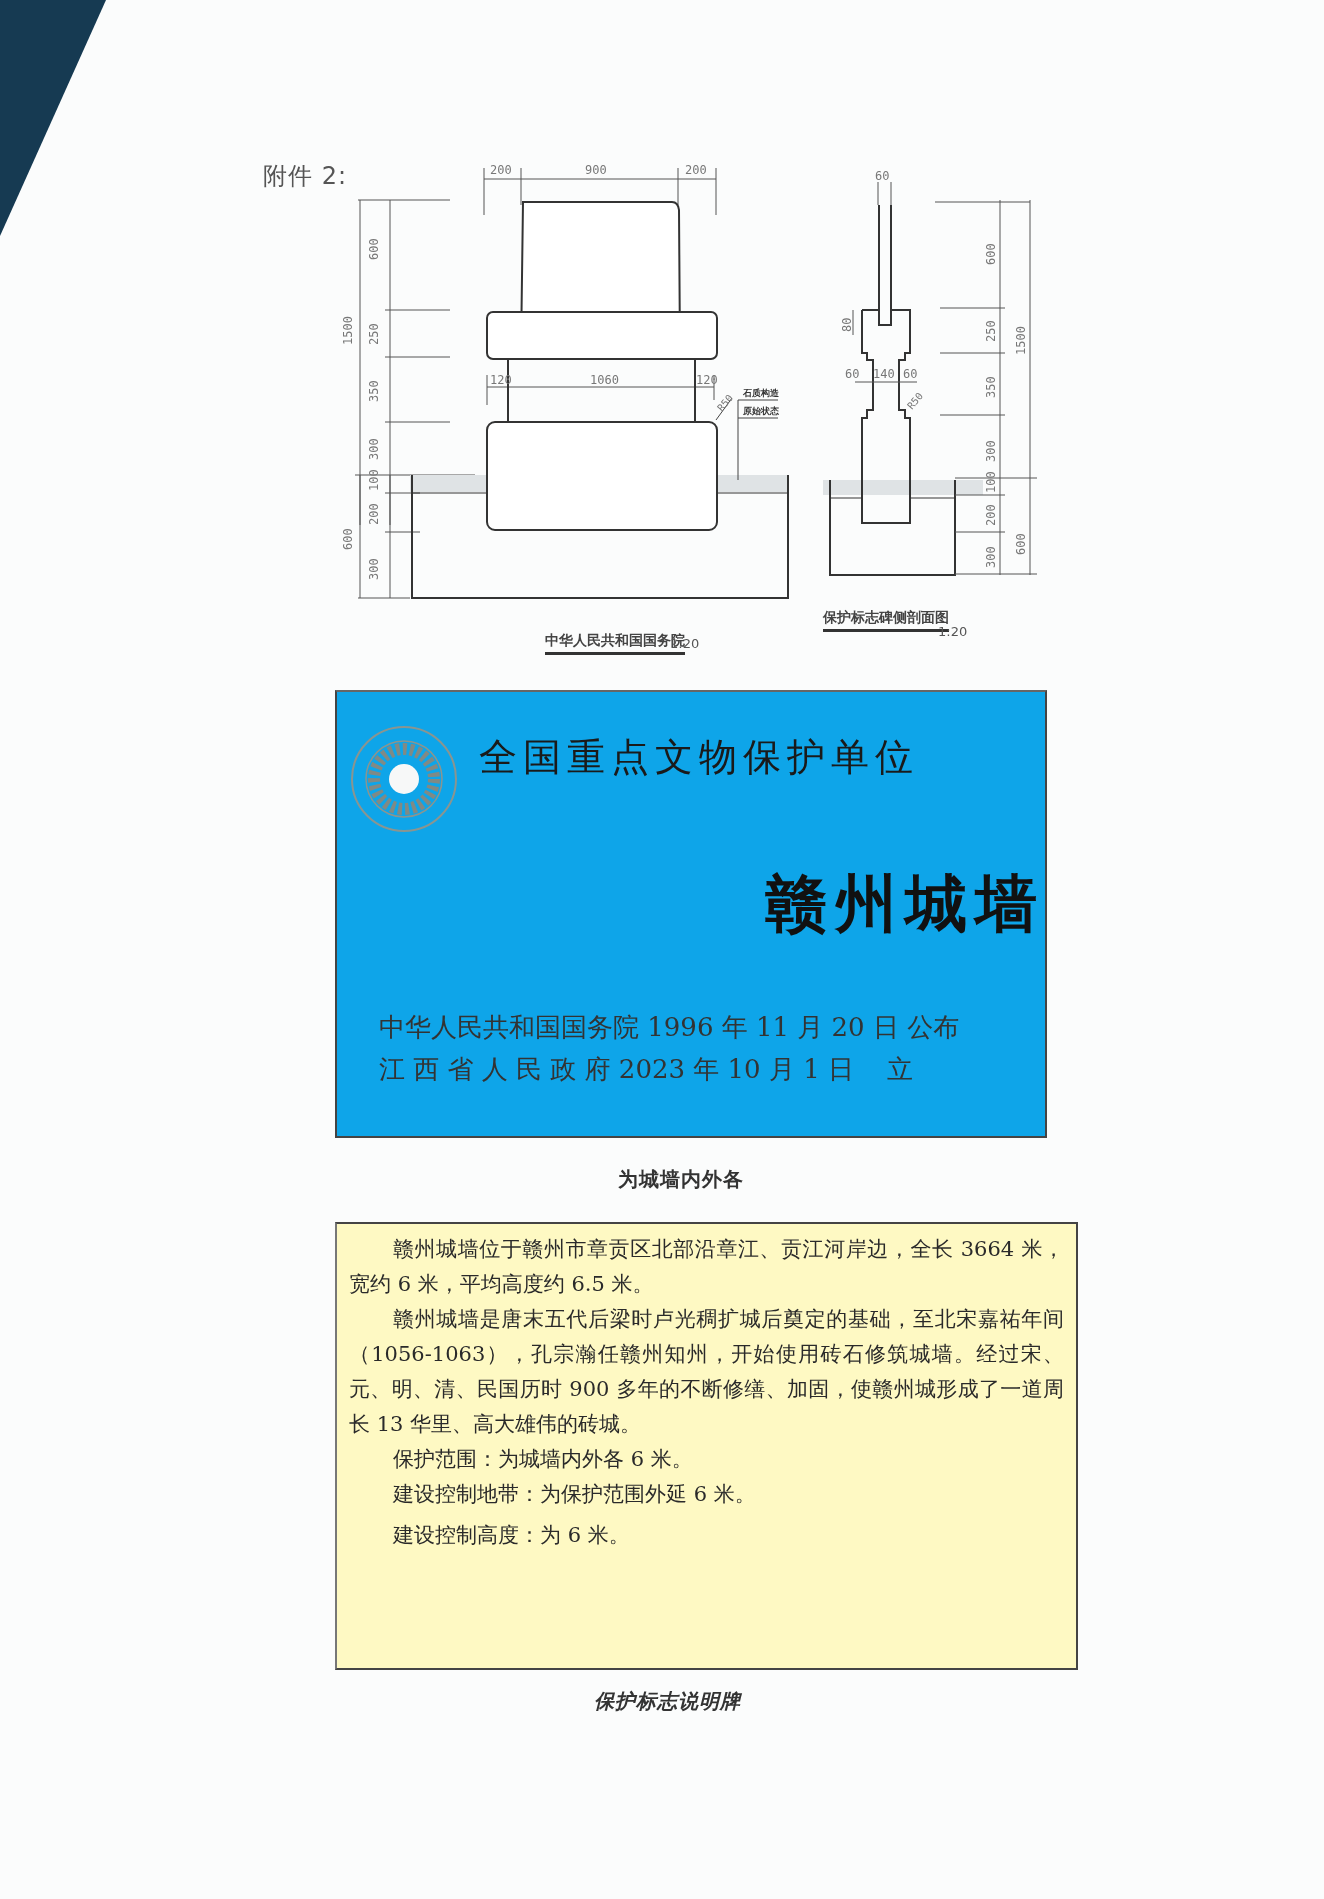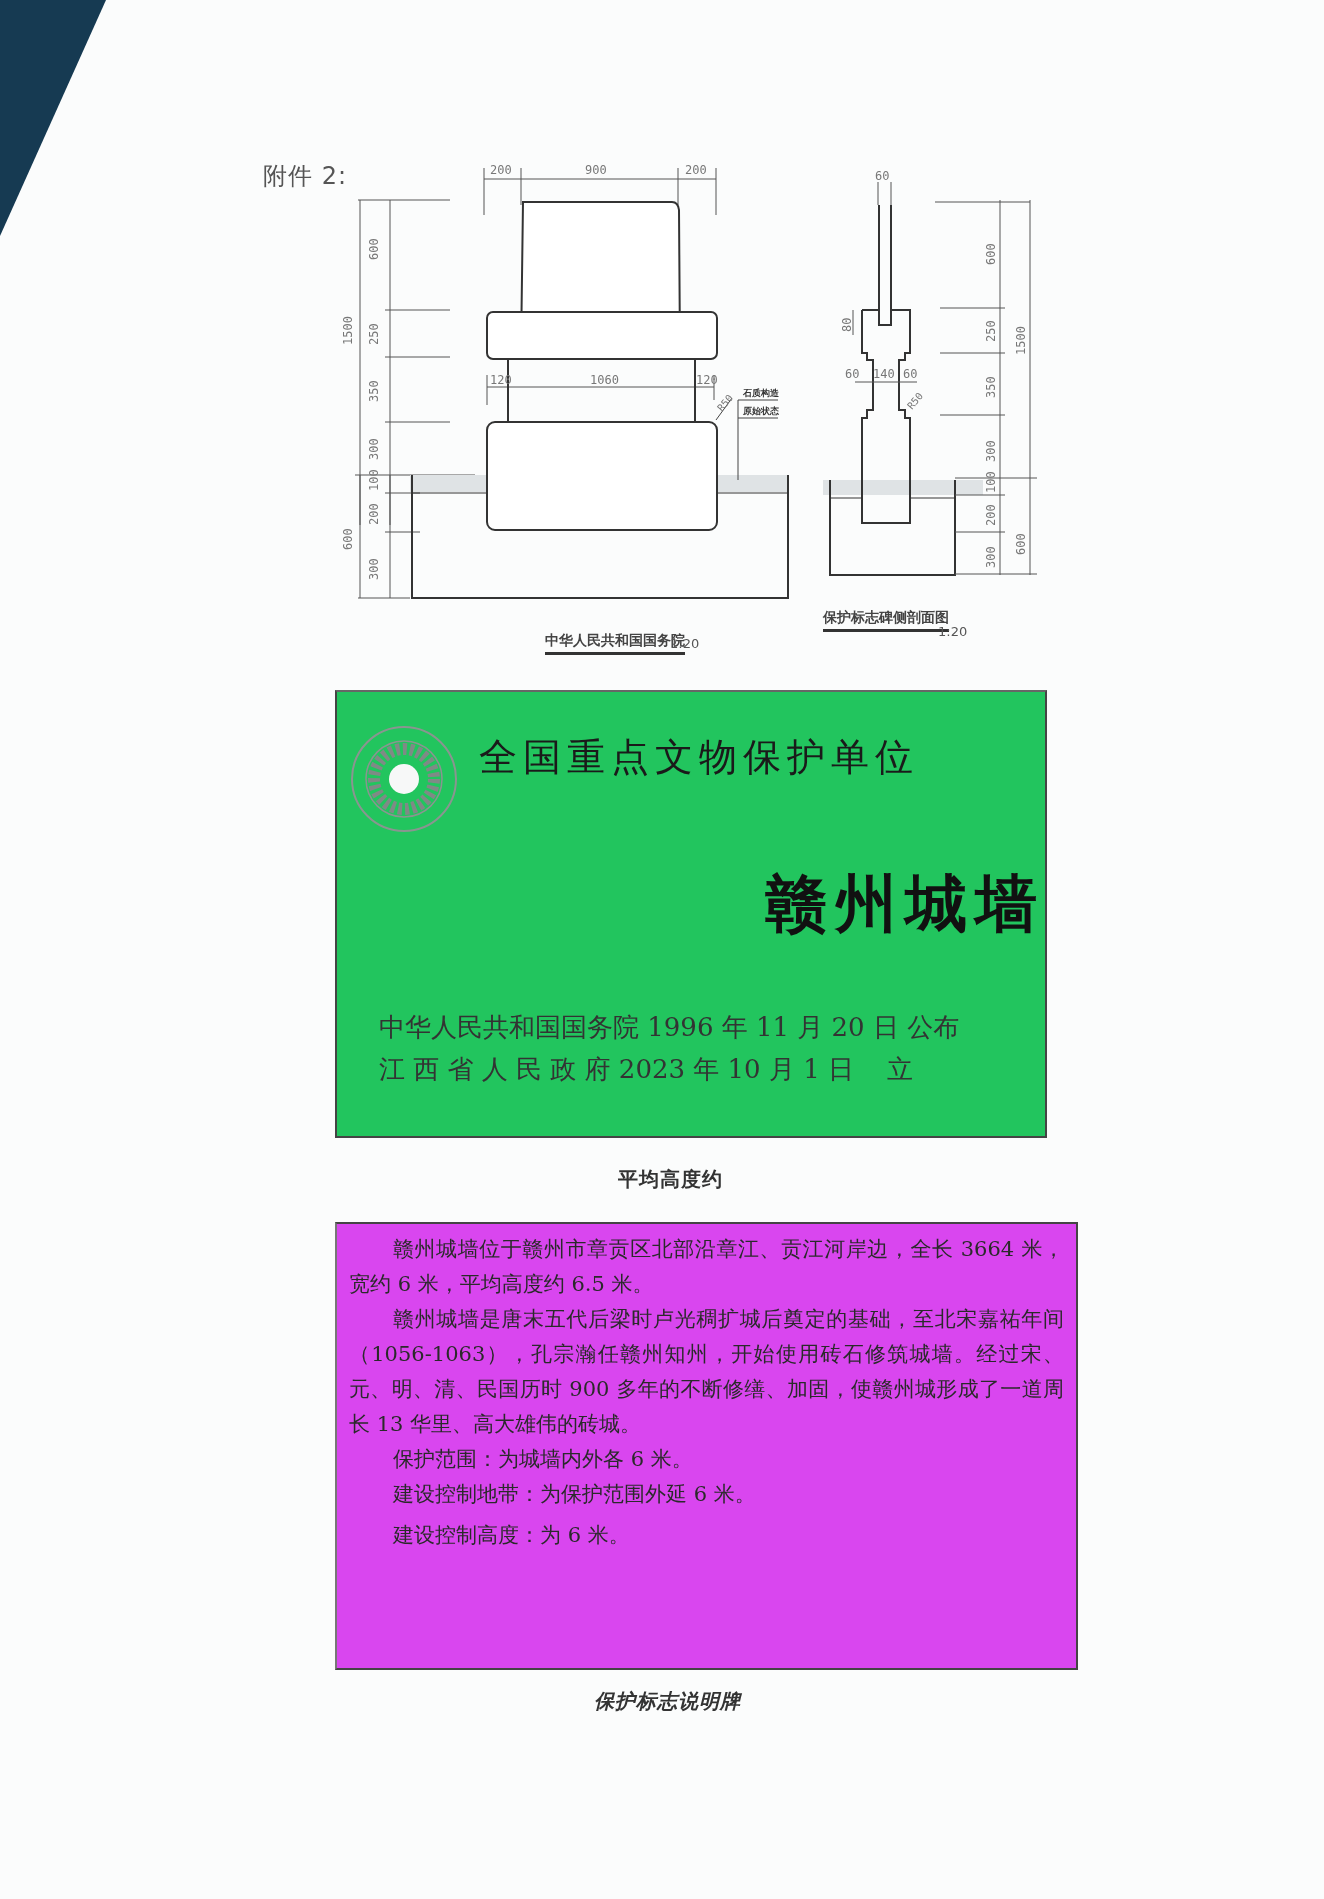--- a/index.html
+++ b/index.html
@@ -22,21 +22,21 @@
     position:absolute; font-family:"DejaVu Sans", sans-serif;
     font-size:14px; font-weight:bold; color:#444;
     border-bottom:3px solid #333; padding-bottom:2px;
   }
   .scale-small { position:absolute; font-family:"DejaVu Sans", sans-serif; font-size:13px; color:#555; }
   .dim { font-family:"DejaVu Sans Mono", monospace; font-size:12px; fill:#777; }
   .dimlabel { font-family:"DejaVu Sans", sans-serif; font-size:9px; fill:#333; font-weight:bold; }
 
   .sign-box {
     position:absolute; left:335px; top:690px; width:712px; height:448px;
-    border:2px solid #444; border-top-color:#666; background:#22c55e;
+    border:2px solid #444; border-top-color:#666; background:#0ea5e9;
     box-sizing:border-box;
   }
   .seal { position:absolute; left:12px; top:32px; width:110px; height:110px; }
   .sign-heading {
     position:absolute; left:142px; top:40px;
     font-family:"DejaVu Serif", serif; font-size:38px; letter-spacing:6px; color:#1a1a1a;
   }
   .sign-title {
     position:absolute; left:0; right:0; top:170px; text-align:right;
     font-family:"DejaVu Sans", sans-serif; font-weight:bold; font-size:62px;
@@ -45,21 +45,21 @@
   .sign-line {
     position:absolute; left:42px; font-family:"DejaVu Serif", serif;
     font-size:26px; color:#333; white-space:pre;
   }
   .caption {
     position:absolute; font-family:"DejaVu Sans", sans-serif; font-weight:bold;
     font-size:20px; color:#333; letter-spacing:1px;
   }
   .desc-box {
     position:absolute; left:335px; top:1222px; width:743px; height:448px;
-    border:2px solid #444; border-left-color:#777; background:#d946ef;
+    border:2px solid #444; border-left-color:#777; background:#fef9c3;
     box-sizing:border-box; padding:8px 12px 0 12px;
   }
   .desc-box p {
     margin:0; font-family:"DejaVu Serif", serif; font-size:21px; line-height:35px;
     color:#2a2a2a; text-align:justify;
   }
   .desc-box p.indent { text-indent:44px; }
   .desc-box p.item { padding-left:44px; }
   .desc-box p.item.gap { margin-top:6px; }
 </style>
@@ -203,21 +203,21 @@
     <circle cx="55" cy="55" r="52" fill="none" stroke="#8a9590" stroke-width="2"></circle>
     <circle cx="55" cy="55" r="38" fill="none" stroke="#8a9590" stroke-width="1.5"></circle>
     <circle cx="55" cy="55" r="30" fill="none" stroke="#7f8a86" stroke-width="12" stroke-dasharray="4 3"></circle>
     <circle cx="55" cy="55" r="15" fill="#f7f8f8"></circle>
   </svg>
   <div class="sign-heading">全国重点文物保护单位</div>
   <div class="sign-title">赣州城墙</div>
   <div class="sign-line" style="top:318px;">中华人民共和国国务院 1996 年 11 月 20 日 公布</div>
   <div class="sign-line" style="top:360px;">江 西 省 人 民 政 府 2023 年 10 月 1 日    立</div>
 </div>
-<div class="caption" style="left:618px; top:1166px;">平均高度约</div>
+<div class="caption" style="left:618px; top:1166px;">为城墙内外各</div>
 
 <div class="desc-box">
   <p class="indent">赣州城墙位于赣州市章贡区北部沿章江、贡江河岸边，全长 3664 米，宽约 6 米，平均高度约 6.5 米。</p>
   <p class="indent">赣州城墙是唐末五代后梁时卢光稠扩城后奠定的基础，至北宋嘉祐年间（1056-1063），孔宗瀚任赣州知州，开始使用砖石修筑城墙。经过宋、元、明、清、民国历时 900 多年的不断修缮、加固，使赣州城形成了一道周长 13 华里、高大雄伟的砖城。</p>
   <p class="item">保护范围：为城墙内外各 6 米。</p>
   <p class="item">建设控制地带：为保护范围外延 6 米。</p>
   <p class="item gap">建设控制高度：为 6 米。</p>
 </div>
 <div class="caption" style="left:594px; top:1688px;font-style:italic;">保护标志说明牌</div>
 

